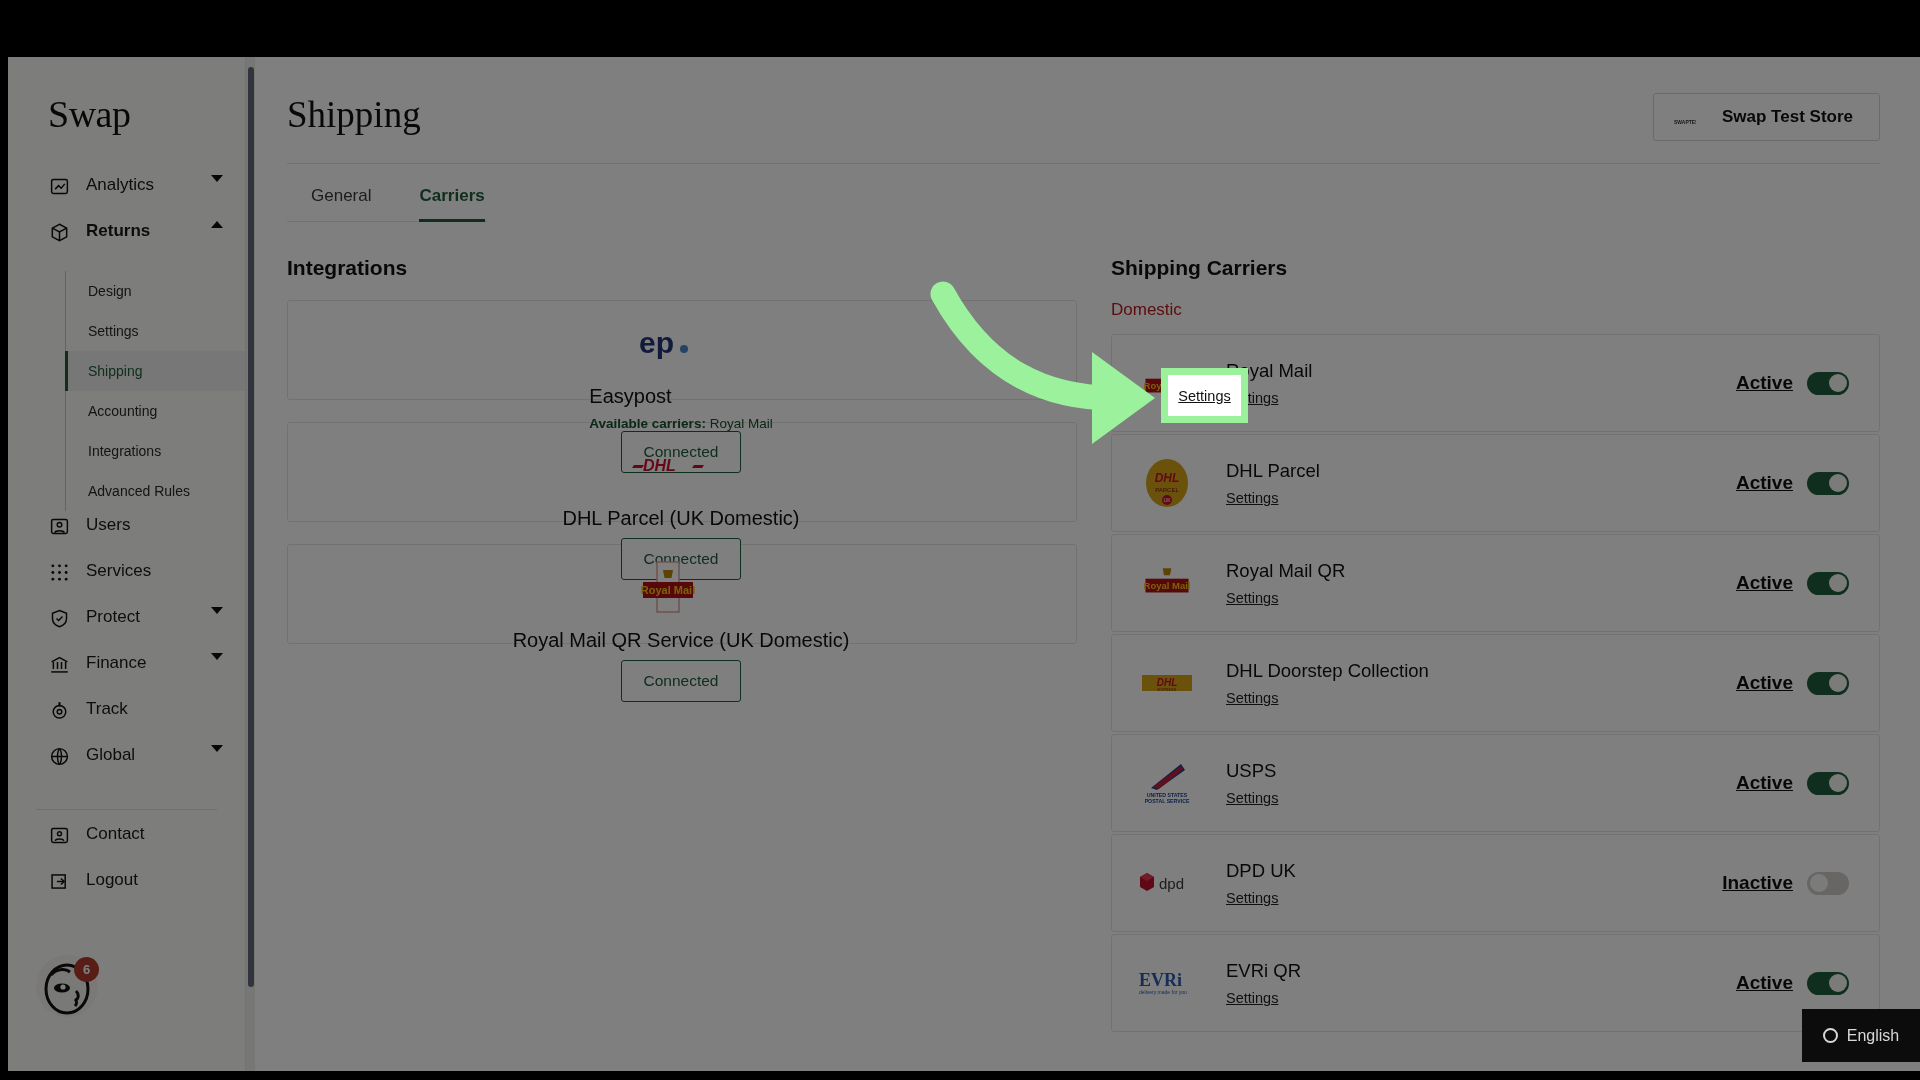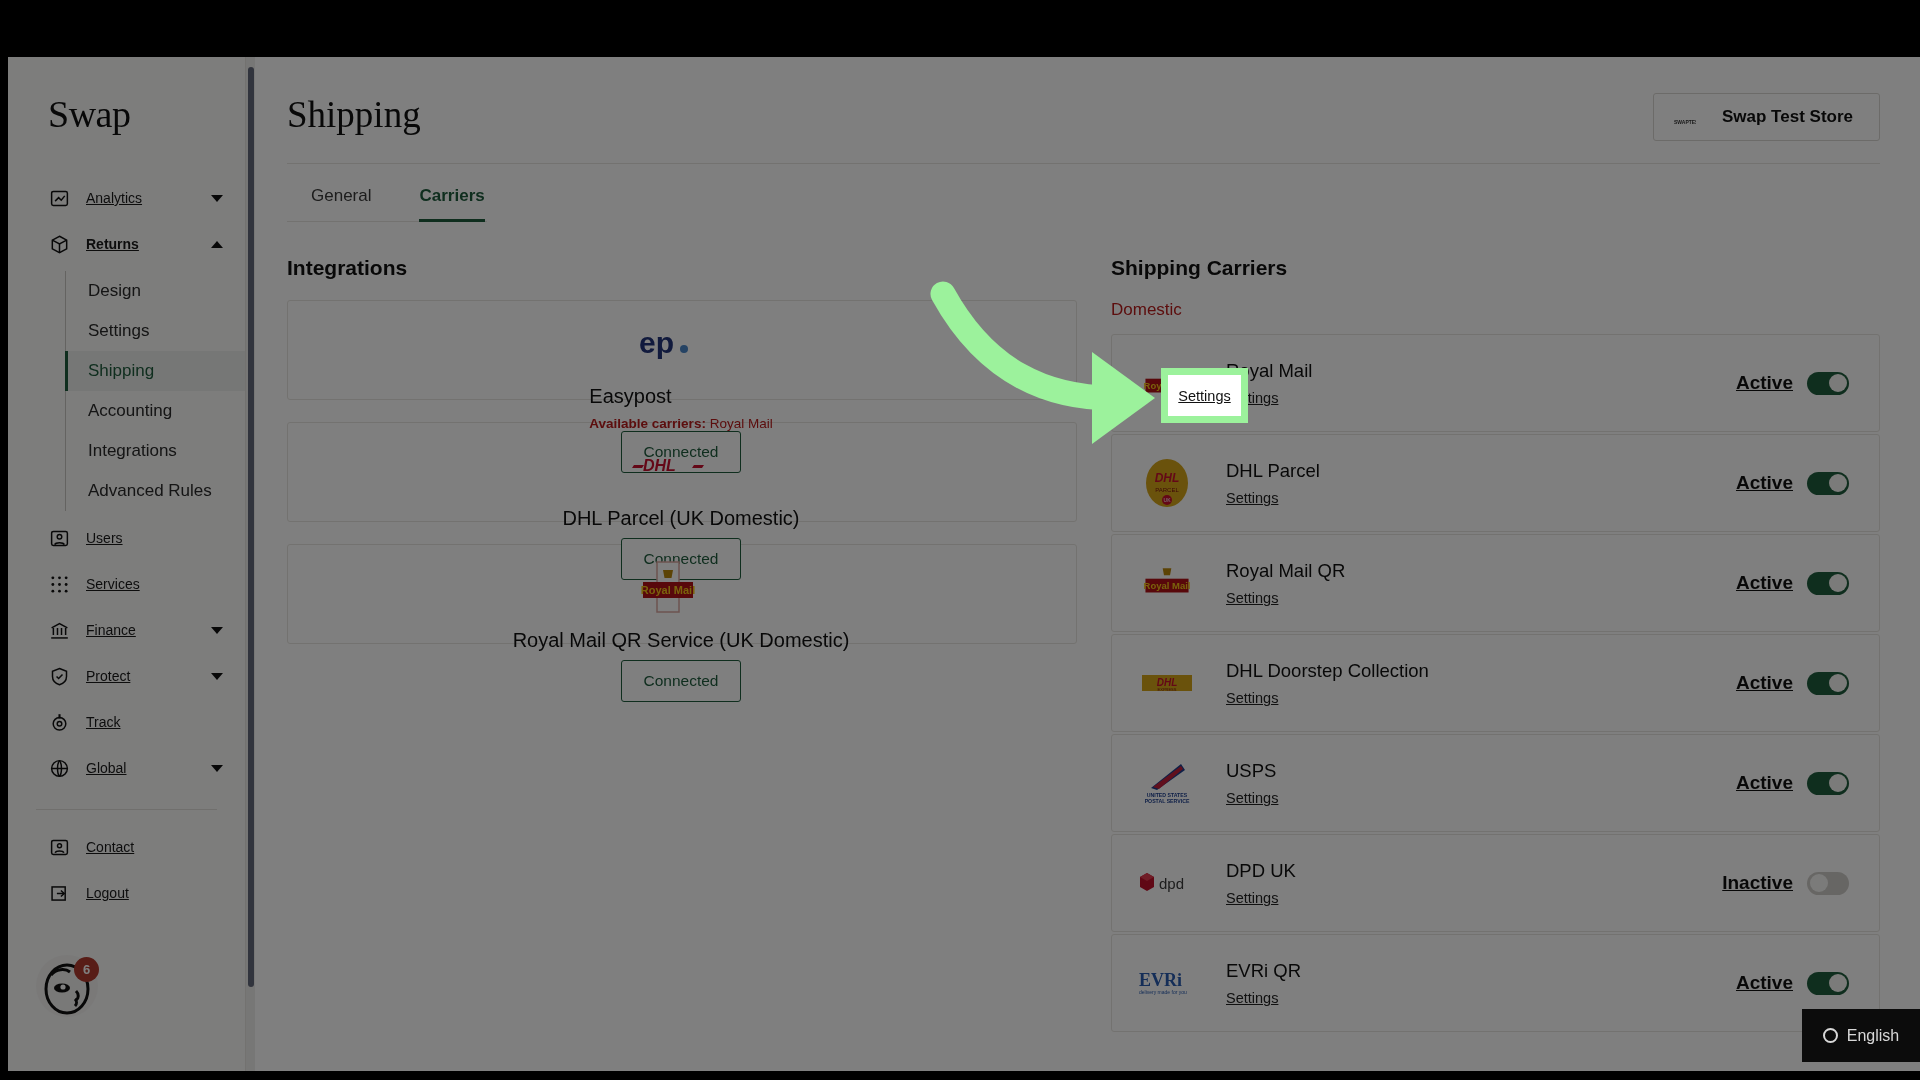--- a/index.html
+++ b/index.html
@@ -49,28 +49,27 @@
     font-size: 38px;
     font-weight: 400;
     color: #111;
     letter-spacing: -0.5px;
     padding: 38px 0 0 40px;
     line-height: 1;
   }
   .nav { margin-top: 42px; }
   .nav-item {
     display: flex;
-    align-items: center;
+    align-items: flex-start;
     height: 46px;
     padding: 0 22px 0 40px;
-    font-size: 14px;
+    font-size: 17px;
     color: #1a1a1a;
     cursor: pointer;
     position: relative;
-    text-decoration: underline;
   }
   .nav-item .ico {
     width: 22px; height: 22px;
     margin-right: 16px;
     flex: 0 0 22px;
     display: flex; align-items: center; justify-content: center;
   }
   .nav-item .lbl { flex: 1 1 auto; white-space: nowrap; }
   .nav-item.bold .lbl { font-weight: 700; }
   .caret {
@@ -86,21 +85,21 @@
   }
   .sub {
     margin: 4px 0 4px 57px;
     border-left: 1px solid #c9c7c3;
     padding-left: 0;
   }
   .sub-item {
     display: flex; align-items: center;
     height: 40px;
     padding-left: 22px;
-    font-size: 17px;
+    font-size: 14px;
     color: #2a2a2a;
     cursor: pointer;
     position: relative;
   }
   .sub-item.active {
     background: #eceeec;
     color: #1f5c3d;
   }
   .sub-item.active::before {
     content: "";
@@ -247,21 +246,21 @@
   .icard .logo {
     width: 84px; flex: 0 0 84px;
     display: flex; align-items: center; justify-content: center;
     margin-right: 26px;
   }
   .icard .body { flex: 1 1 auto; }
   .icard .iname {
     font-size: 20px; color: #111; margin-bottom: 8px;
   }
   .icard .imeta {
-    font-size: 13.5px; color: #b91c1c;
+    font-size: 13.5px; color: #14532d;
   }
   .icard .imeta b { font-weight: 700; }
   .conn-btn {
     border: 1px solid #1f5c3d;
     border-radius: 3px;
     color: #1f5c3d;
     font-size: 15.5px;
     background: #fff;
     padding: 11px 22px;
     cursor: pointer;
@@ -438,37 +437,37 @@
                 <circle cx="10" cy="17" r="1.5"></circle>
                 <circle cx="17" cy="17" r="1.5"></circle>
             </svg>
           </span>
           <span class="lbl">Services</span>
         </div>
 
         <div class="nav-item">
           <span class="ico">
             <svg width="21" height="21" viewBox="0 0 24 24" fill="none" stroke="#111" stroke-width="1.7">
+              <path d="M12 2.8 20 6v6c0 5-3.6 8-8 9.4C7.6 20 4 17 4 12V6z"></path>
+              <polyline points="8.6,12 11,14.3 15.4,9.8"></polyline>
+            </svg>
+          </span>
+          <span class="lbl">Protect</span>
+          <span class="caret"></span>
+        </div>
+
+        <div class="nav-item">
+          <span class="ico">
+            <svg width="21" height="21" viewBox="0 0 24 24" fill="none" stroke="#111" stroke-width="1.7">
               <path d="M3 9 12 4l9 5"></path>
                 <path d="M5 9v8M9.7 9v8M14.3 9v8M19 9v8"></path>
                 <path d="M2.5 20.5h19"></path>
             </svg>
           </span>
           <span class="lbl">Finance</span>
-          <span class="caret"></span>
-        </div>
-
-        <div class="nav-item">
-          <span class="ico">
-            <svg width="21" height="21" viewBox="0 0 24 24" fill="none" stroke="#111" stroke-width="1.7">
-              <path d="M12 2.8 20 6v6c0 5-3.6 8-8 9.4C7.6 20 4 17 4 12V6z"></path>
-              <polyline points="8.6,12 11,14.3 15.4,9.8"></polyline>
-            </svg>
-          </span>
-          <span class="lbl">Protect</span>
           <span class="caret"></span>
         </div>
 
         <div class="nav-item">
           <span class="ico">
             <svg width="21" height="21" viewBox="0 0 24 24" fill="none" stroke="#111" stroke-width="1.7">
               <circle cx="12" cy="13.5" r="7.2"></circle>
                 <circle cx="12" cy="13.5" r="2.6"></circle>
               <path d="M12 2.5v5" stroke-width="2.4"></path>
             </svg>

